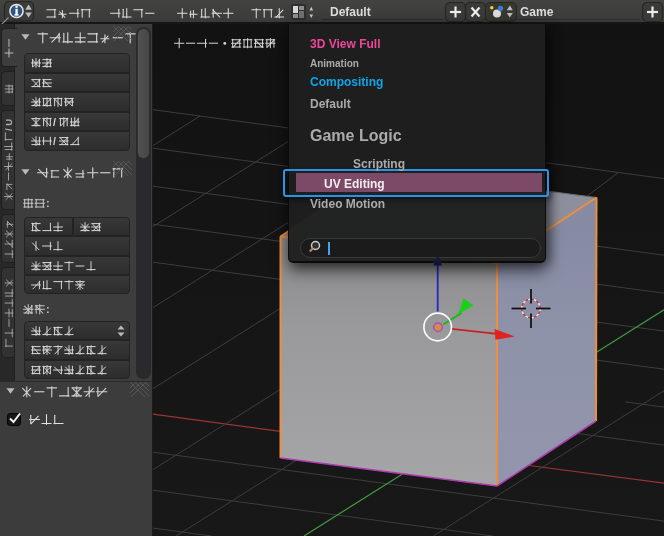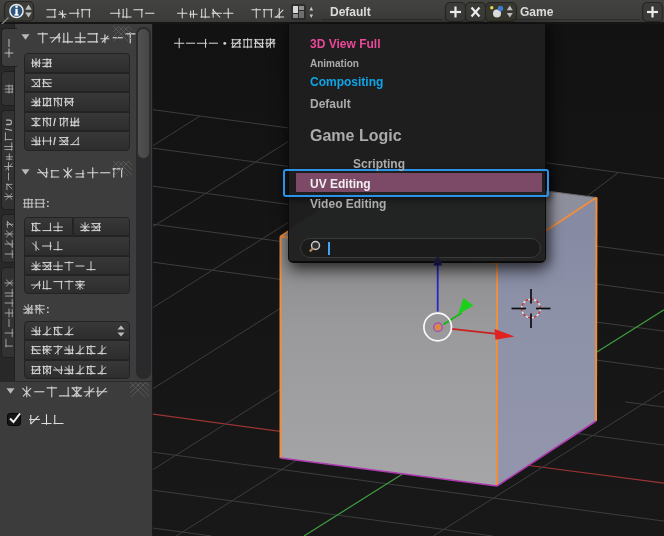--- a/index.html
+++ b/index.html
@@ -709,22 +709,22 @@
 <div class="abs" style="left:288px;top:24px;width:258px;height:239px;background:rgba(31,31,31,0.97);
 border:1px solid #0c0c0c;border-bottom:2px solid #0b0b0b;border-top:none;border-radius:0 0 5px 5px;box-shadow:0 8px 16px rgba(0,0,0,0.55),5px 2px 10px rgba(0,0,0,0.35);"></div>
 <div class="abs" style="left:282.5px;top:168.5px;width:266px;height:28.5px;border:2.3px solid #2b93e7;border-radius:3px;box-shadow:2px 3px 6px rgba(0,0,0,0.45);"></div>
 <div class="abs" style="left:296px;top:172.5px;width:246px;height:19px;background:#7c4967;"></div>
 <div class="abs" style="left:310px;top:33.5px;height:20px;line-height:20px;font-size:12px;color:#ec4899;">3D View Full</div>
 <div class="abs" style="left:310px;top:53.5px;height:20px;line-height:20px;font-size:10px;color:#ababab;">Animation</div>
 <div class="abs" style="left:310px;top:72px;height:20px;line-height:20px;font-size:12px;color:#0ea5e9;">Compositing</div>
 <div class="abs" style="left:310px;top:93.5px;height:20px;line-height:20px;font-size:12px;color:#ababab;">Default</div>
 <div class="abs" style="left:310px;top:126px;height:20px;line-height:20px;font-size:16px;color:#ababab;">Game Logic</div>
 <div class="abs" style="left:310px;top:153.5px;height:20px;line-height:20px;font-size:12px;color:#ababab;margin-left:43px;">Scripting</div>
-<div class="abs" style="left:310px;top:173.5px;height:20px;line-height:20px;font-size:12px;color:#f0f0f0;">UV Editing</div>
-<div class="abs" style="left:310px;top:193.5px;height:20px;line-height:20px;font-size:12px;color:#ababab;">Video Editing</div>
+<div class="abs" style="left:324px;top:173.5px;height:20px;line-height:20px;font-size:12px;color:#f0f0f0;">UV Editing</div>
+<div class="abs" style="left:310px;top:193.5px;height:20px;line-height:20px;font-size:12px;color:#ababab;">Video Motion</div>
 <div class="abs" style="left:300px;top:238px;width:241px;height:20px;background:#1b1b1b;border:1px solid #3a3a3a;border-radius:10px;"></div>
 <svg class="abs" style="left:308px;top:239px;" width="18" height="18" viewBox="0 0 18 18">
 <circle cx="7.5" cy="6.5" r="4" fill="rgba(70,70,70,0.5)" stroke="#c9c9c9" stroke-width="1.5"></circle>
 <line x1="4.7" y1="9.5" x2="1.8" y2="12.6" stroke="#b5854f" stroke-width="2.2"></line>
 </svg>
 <div class="abs" style="left:328px;top:241.5px;width:1.5px;height:13px;background:#42a4f5;"></div>
 <svg class="abs" style="left:432px;top:255px;" width="12" height="8" viewBox="0 0 12 8">
       <polygon points="5.7,0 1.5,8 10,8" fill="#171736" opacity="0.85"></polygon>
     </svg>
 </div>

